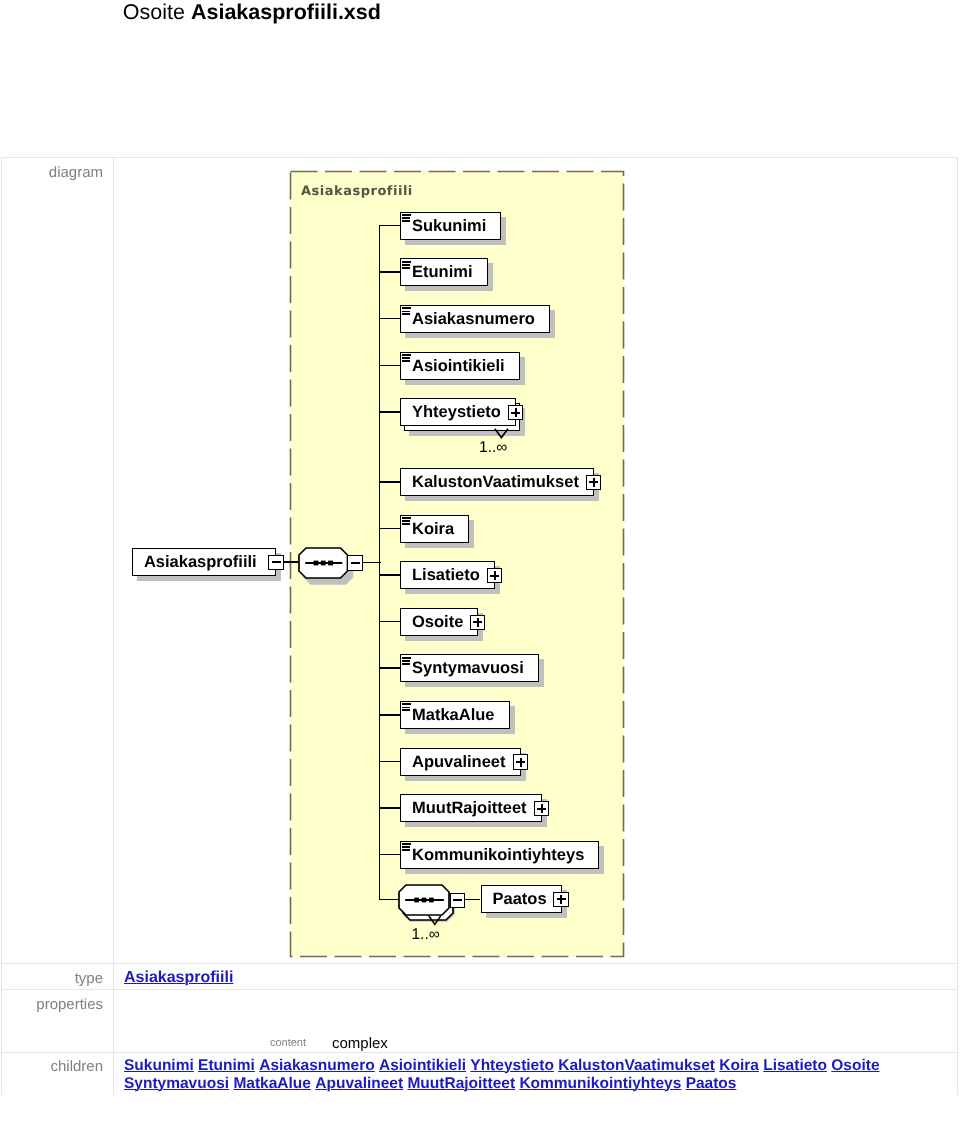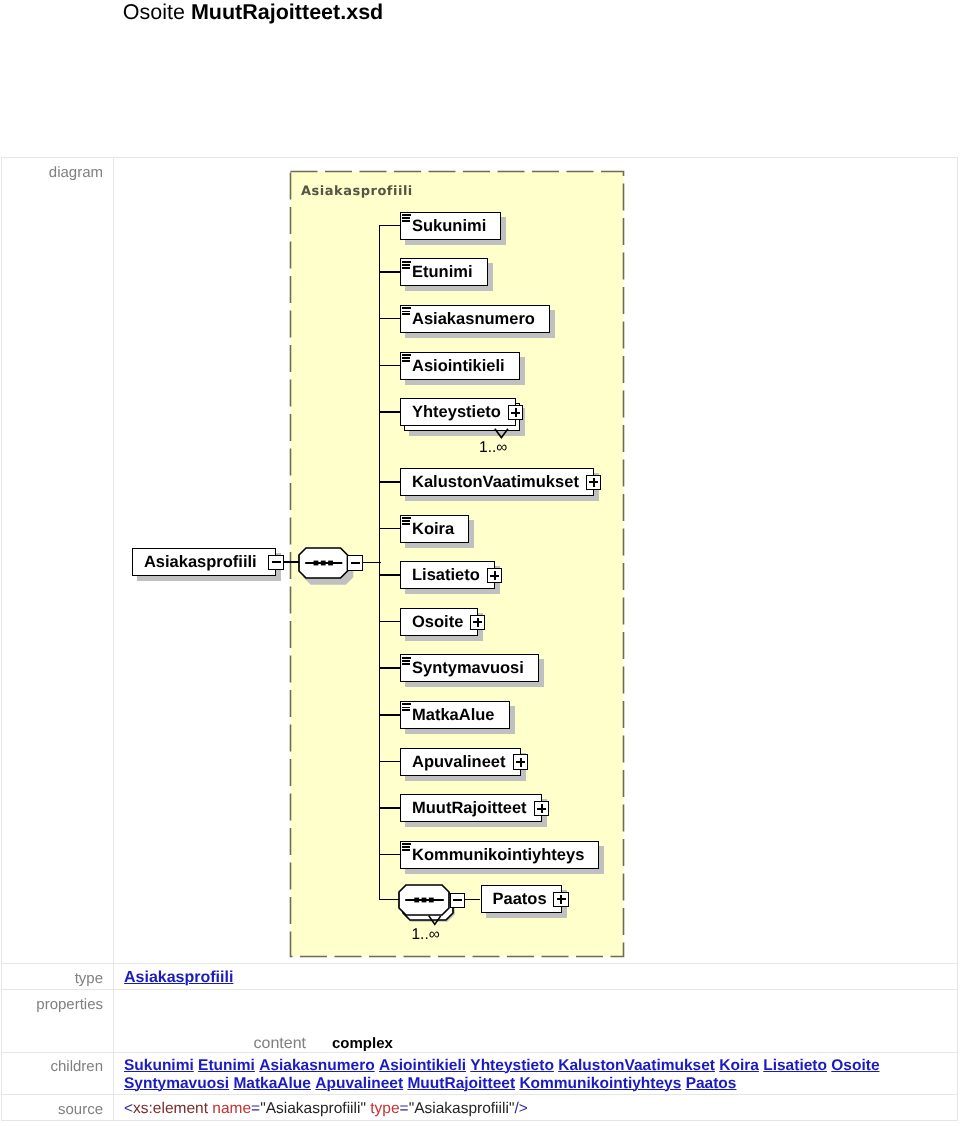--- a/index.html
+++ b/index.html
@@ -33,22 +33,22 @@
 
   .srcrow{font-size:15.5px;line-height:17px;white-space:nowrap;}
   .c-tag{color:#7c2b2b;}
   .c-brk{color:#2b2b9e;}
   .c-att{color:#c33434;}
   .c-eq{color:#2b2b9e;}
   .c-str{color:#262626;}
 
   .subtbl{border-collapse:collapse;width:100%;}
   .subtbl td{border:0;padding:0;}
-  .sublab{text-align:right;color:#808080;font-size:16px;width:182px;padding-right:0 !important;}
-  .subval{color:#000;font-size:15px;padding-left:26px !important;font-weight:bold;}
+  .sublab{text-align:right;color:#808080;font-size:11px;width:182px;padding-right:0 !important;}
+  .subval{color:#000;font-size:15px;padding-left:26px !important;font-weight:normal;}
 
   
   #diagram-holder{position:absolute;left:0;top:0;width:960px;height:1127px;}
   #diagram-spacer{height:0px;}
   .dglabel{position:absolute;font:bold 13px "DejaVu Sans",sans-serif;color:#555544;white-space:nowrap;letter-spacing:0.5px;}
   .nbox{position:absolute;box-sizing:border-box;background:#ffffff;border:1.4px solid #000;}
   .nshadow{position:absolute;background:#c0c0c0;}
   .nstack{position:absolute;box-sizing:border-box;background:#ffffff;border:1.4px solid #000;}
   .nlabel{position:absolute;font:bold 16.5px "Liberation Sans",sans-serif;color:#000;white-space:nowrap;}
   .tbox{position:absolute;box-sizing:border-box;background:#fff;border:1.6px solid #000;}
@@ -56,21 +56,21 @@
   .lineh{position:absolute;background:#000;height:1.5px;}
   .linev{position:absolute;background:#000;width:1.5px;}
   .ticon{position:absolute;}
   .ticon i{position:absolute;background:#000;display:block;}
   .occ{position:absolute;font:15.5px "Liberation Sans",sans-serif;color:#000;white-space:nowrap;}
 </style>
 </head>
 <body>
 
 <div class="page">
-  <div class="schema-title"><span>Osoite </span><span class="b">MuutRajoitteet.xsd</span></div>
+  <div class="schema-title"><span>Osoite </span><span class="b">Asiakasprofiili.xsd</span></div>
 
   <div id="diagram-holder">
       <svg width="336" height="788" style="position:absolute;left:289px;top:170px;">
         <rect x="1.5" y="1.5" width="333" height="785" fill="#ffffcc" stroke="#6e6e4e" stroke-width="1.6" stroke-dasharray="27 7.5"></rect>
       </svg>
       <div class="dglabel" style="left:301px;top:184px;">Asiakasprofiili</div>
       <div class="nshadow" style="left:136.9px;top:552.7px;width:144.6px;height:28.4px;"></div>
       <div class="nbox" style="left:131.9px;top:547.7px;width:144.6px;height:28.4px;"></div>
       <div class="nlabel" style="left:143.9px;top:552.7px;">Asiakasprofiili</div>
       <div class="tbox" style="left:268.45px;top:554.6500000000001px;width:15.5px;height:15.5px;"></div>
@@ -254,21 +254,15 @@
             <td class="subval">complex</td>
           </tr>
         </tbody>
             </table>
       </td>
     </tr>
     <tr class="r-children">
       <td class="lab lcol"><span>children</span></td>
       <td class="val children" id="children-cell"><a class="lnk">Sukunimi</a> <a class="lnk">Etunimi</a> <a class="lnk">Asiakasnumero</a> <a class="lnk">Asiointikieli</a> <a class="lnk">Yhteystieto</a> <a class="lnk">KalustonVaatimukset</a> <a class="lnk">Koira</a> <a class="lnk">Lisatieto</a> <a class="lnk">Osoite</a> <a class="lnk">Syntymavuosi</a> <a class="lnk">MatkaAlue</a> <a class="lnk">Apuvalineet</a> <a class="lnk">MuutRajoitteet</a> <a class="lnk">Kommunikointiyhteys</a> <a class="lnk">Paatos</a> </td>
     </tr>
-    <tr class="r-source">
-      <td class="lab lcol"><span>source</span></td>
-      <td class="val">
-        <div class="srcrow"><span class="c-brk">&lt;</span><span class="c-tag">xs:element</span> <span class="c-att">name</span><span class="c-eq">=</span><span class="c-str">"Asiakasprofiili"</span> <span class="c-att">type</span><span class="c-eq">=</span><span class="c-str">"Asiakasprofiili"</span><span class="c-brk">/&gt;</span></div>
-      </td>
-    </tr>
   </tbody>
     </table>
 </div>
 
 </body></html>

